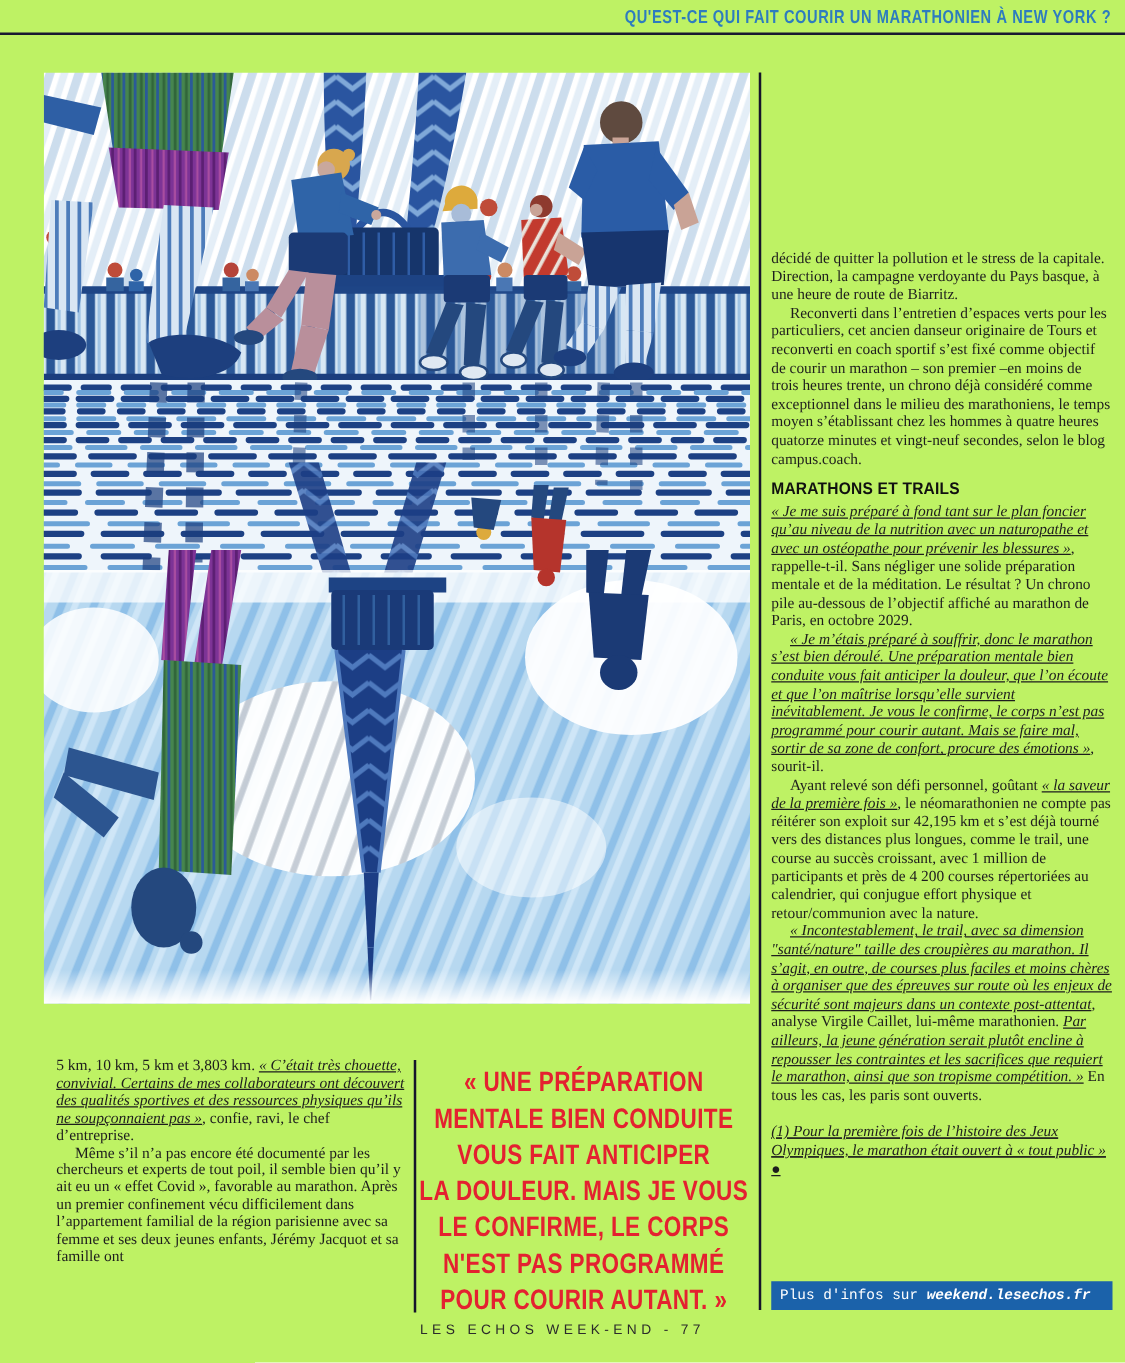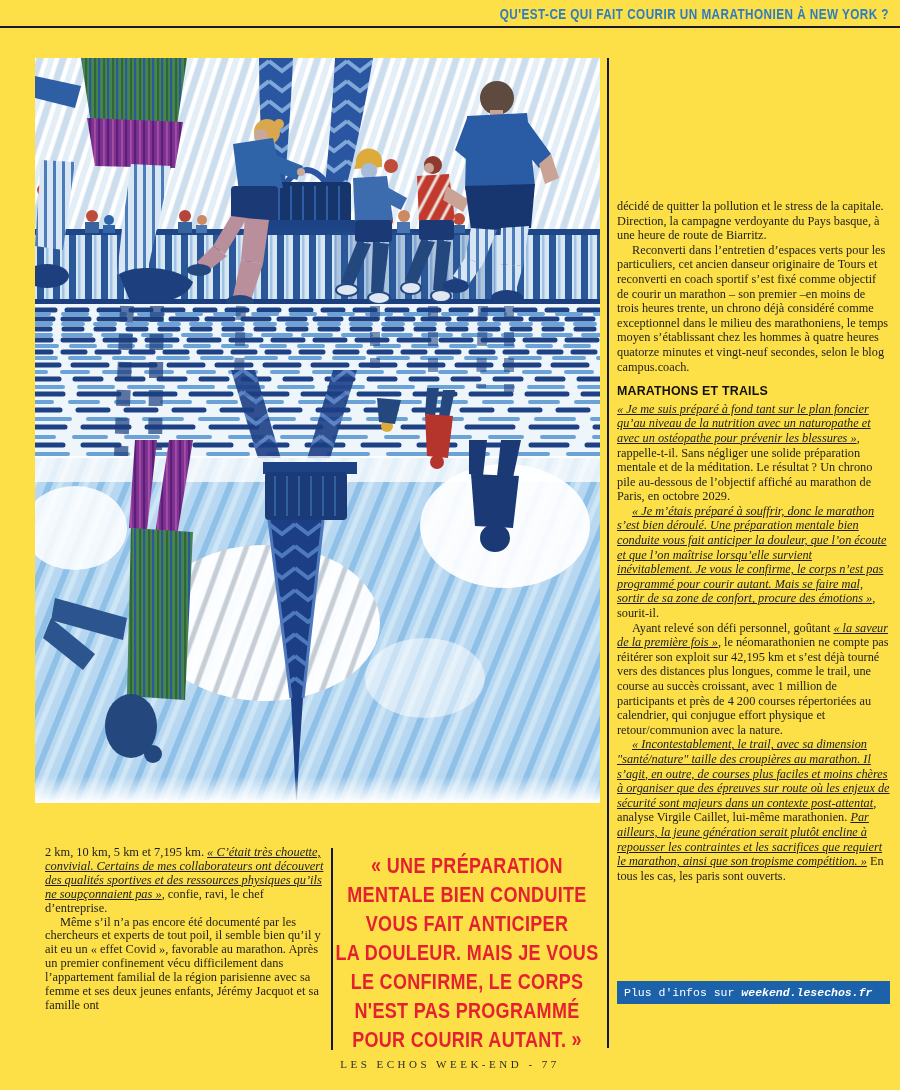--- a/index.html
+++ b/index.html
@@ -1,16 +1,16 @@
 <!DOCTYPE html>
 <html lang="fr"><head>
 <meta charset="utf-8">
 <style>
   html,body{margin:0;padding:0;background:#ffffff;width:900px;height:1090px;overflow:hidden;}
-  #page{position:relative;width:900px;height:1090px;background:#fde047;font-family:"Liberation Serif",serif;color:#1d1d1d;}
+  #page{position:relative;width:900px;height:1090px;background:#bef264;font-family:"Liberation Serif",serif;color:#1d1d1d;}
 
   
   .kicker{position:absolute;top:5px;right:11px;font-family:"Liberation Sans",sans-serif;
     font-weight:700;font-size:15px;letter-spacing:.6px;color:#2d7cbf;white-space:nowrap;
     transform:scaleX(.78);transform-origin:100% 50%;}
   .head-rule{position:absolute;top:26px;left:0;width:900px;height:2px;background:#191931;}
 
   
   .illo{position:absolute;left:35px;top:58px;width:565px;height:745px;}
 
@@ -27,28 +27,28 @@
   .sec-head{margin:10px 0 3px;font-family:"Liberation Sans",sans-serif;font-weight:700;
     font-size:13.5px;letter-spacing:.2px;color:#101010;transform:scaleX(.92);transform-origin:0 50%;white-space:nowrap;}
   .footnote{margin-top:15px;}
 
   
   .pull{position:absolute;left:302px;top:851px;width:330px;text-align:center;color:#e42130;
     font-family:"Liberation Sans",sans-serif;font-weight:700;font-size:22.5px;line-height:29px;
     letter-spacing:.4px;transform:scaleX(.8);transform-origin:50% 0;white-space:nowrap;}
 
   
-  .banner{position:absolute;left:617px;top:981px;width:273px;height:23px;background:#1b62aa;
+  .banner{position:absolute;left:617px;top:1025px;width:273px;height:23px;background:#1b62aa;
     color:#fff;font-family:"Liberation Mono",monospace;font-size:11.5px;line-height:23px;
     padding-left:7px;box-sizing:border-box;white-space:nowrap;}
   .banner .url{font-weight:700;font-style:italic;}
 
   
   .pagefoot{position:absolute;left:0;top:1058px;width:900px;text-align:center;
-    font-family:Liberation Serif, serif;font-size:11px;letter-spacing:3.5px;color:#2b2b2b;}
+    font-family:Liberation Sans, sans-serif;font-size:11px;letter-spacing:3.5px;color:#2b2b2b;}
 </style>
 </head>
 <body>
 
 <div id="page">
 
   <div class="kicker">QU'EST-CE QUI FAIT COURIR UN MARATHONIEN À NEW YORK ?</div>
   <div class="head-rule"></div>
 
   <svg class="illo" viewBox="0 0 565 745" role="img" aria-label="Crayon illustration of marathon runners on a quay, reflected upside down in water with the Eiffel Tower">
@@ -314,21 +314,21 @@
       <polygon points="342,340 366,342 360,366 344,364" fill="#24487e"></polygon>
     </g>
 
     <rect x="0" y="718" width="565" height="27" fill="url(#fadeW)"></rect>
   </svg>
 
   <div class="vdiv-right"></div>
   <div class="vdiv-left"></div>
 
   <div class="colL">
-      <p><span>2 km, 10 km, 5 km et 7,195 km. </span><span class="it">« C’était très chouette, convivial. Certains de mes collaborateurs ont découvert des qualités sportives et des ressources physiques qu’ils ne soupçonnaient pas »</span><span>, confie, ravi, le chef d’entreprise.</span></p>
+      <p><span>5 km, 10 km, 5 km et 3,803 km. </span><span class="it">« C’était très chouette, convivial. Certains de mes collaborateurs ont découvert des qualités sportives et des ressources physiques qu’ils ne soupçonnaient pas »</span><span>, confie, ravi, le chef d’entreprise.</span></p>
       <p class="indent"><span>Même s’il n’a pas encore été documenté par les chercheurs et experts de tout poil, il semble bien qu’il y ait eu un « effet Covid », favorable au marathon. Après un premier confinement vécu difficilement dans l’appartement familial de la région parisienne avec sa femme et ses deux jeunes enfants, Jérémy Jacquot et sa famille ont</span></p>
     </div>
 
   <div class="pull">
       <div>« UNE PRÉPARATION</div>
       <div>MENTALE BIEN CONDUITE</div>
       <div>VOUS FAIT ANTICIPER</div>
       <div>LA DOULEUR. MAIS JE VOUS</div>
       <div>LE CONFIRME, LE CORPS</div>
       <div>N'EST PAS PROGRAMMÉ</div>
@@ -340,20 +340,23 @@
         <p><span>décidé de quitter la pollution et le stress de la capitale. Direction, la campagne verdoyante du Pays basque, à une heure de route de Biarritz.</span></p>
         <p class="indent"><span>Reconverti dans l’entretien d’espaces verts pour les particuliers, cet ancien danseur originaire de Tours et reconverti en coach sportif s’est fixé comme objectif de courir un marathon – son premier –en moins de trois heures trente, un chrono déjà considéré comme exceptionnel dans le milieu des marathoniens, le temps moyen s’établissant chez les hommes à quatre heures quatorze minutes et vingt-neuf secondes, selon le blog campus.coach.</span></p>
       </div>
     <div class="sec-head">MARATHONS ET TRAILS</div>
     <div>
         <p><span class="it">« Je me suis préparé à fond tant sur le plan foncier qu’au niveau de la nutrition avec un naturopathe et avec un ostéopathe pour prévenir les blessures »</span><span>, rappelle-t-il. Sans négliger une solide préparation mentale et de la méditation. Le résultat ? Un chrono pile au-dessous de l’objectif affiché au marathon de Paris, en octobre 2029.</span></p>
         <p class="indent"><span class="it">« Je m’étais préparé à souffrir, donc le marathon s’est bien déroulé. Une préparation mentale bien conduite vous fait anticiper la douleur, que l’on écoute et que l’on maîtrise lorsqu’elle survient inévitablement. Je vous le confirme, le corps n’est pas programmé pour courir autant. Mais se faire mal, sortir de sa zone de confort, procure des émotions »</span><span>, sourit-il.</span></p>
         <p class="indent"><span>Ayant relevé son défi personnel, goûtant  </span><span class="it">« la saveur de la première fois »</span><span>, le néomarathonien ne compte pas réitérer son exploit sur 42,195 km et s’est déjà tourné vers des distances plus longues, comme le trail, une course au succès croissant, avec 1 million de participants et près de 4 200 courses répertoriées au calendrier, qui conjugue effort physique et retour/communion avec la nature.</span></p>
         <p class="indent"><span class="it">« Incontestablement, le trail, avec sa dimension "santé/nature" taille des croupières au marathon. Il s’agit, en outre, de courses plus faciles et moins chères à organiser que des épreuves sur route où les enjeux de sécurité sont majeurs dans un contexte post-attentat</span><span>, analyse Virgile Caillet, lui-même marathonien. </span><span class="it">Par ailleurs, la jeune génération serait plutôt encline à repousser les contraintes et les sacrifices que requiert le marathon, ainsi que son tropisme compétition. »</span><span> En tous les cas, les paris sont ouverts.</span></p>
       </div>
+    <div class="footnote it">
+        <p><span class="it">(1) Pour la première fois de l’histoire des Jeux Olympiques, le marathon était ouvert à « tout public »</span><span> ●</span></p>
+      </div>
   </div>
 
   <div class="banner">
     <span>Plus d'infos sur </span><span class="url">weekend.lesechos.fr</span>
   </div>
 
   <div class="pagefoot">LES ECHOS WEEK-END - 77</div>
 
 </div>
 

